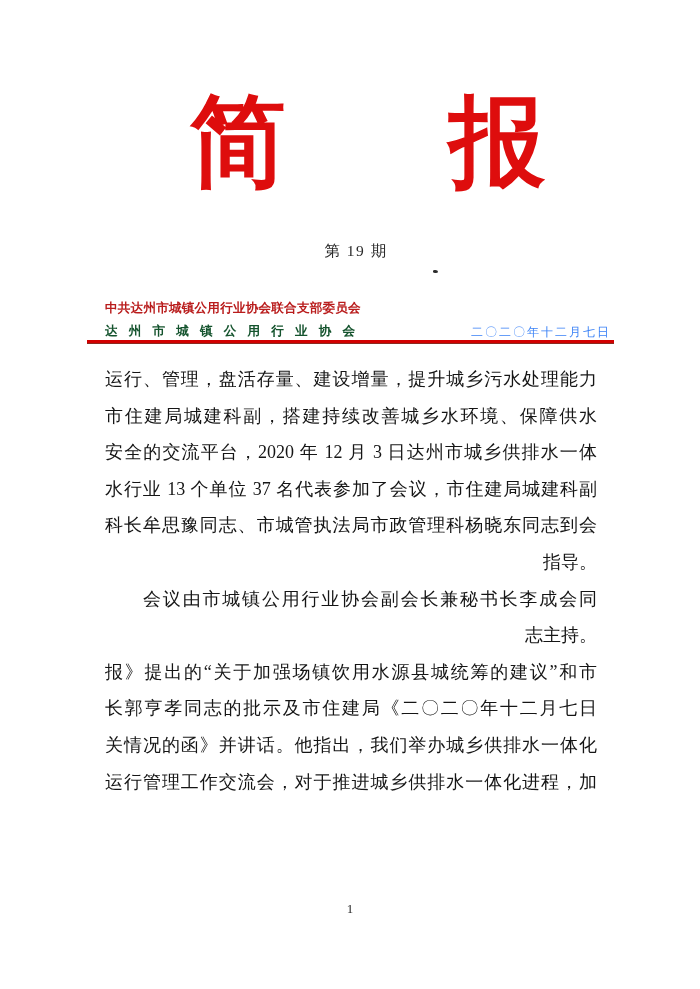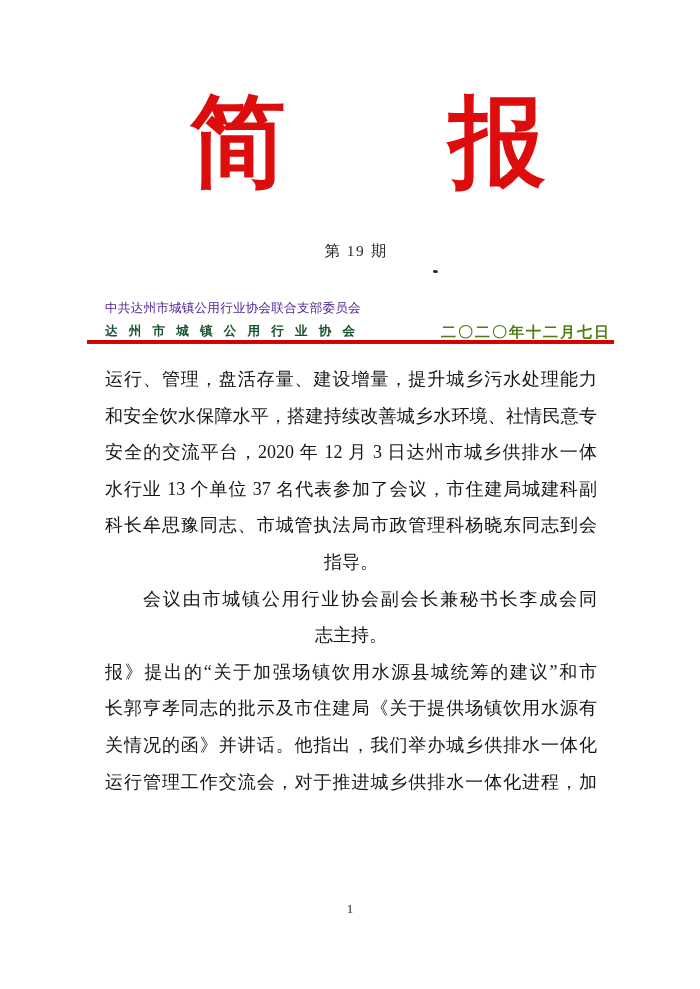--- a/index.html
+++ b/index.html
@@ -61,46 +61,45 @@
   }
 
   
   .org-block {
     position: absolute;
     top: 297px;
     left: 105px;
   }
   .org-line1 {
     font-size: 12.6px;
-    font-weight: normal;
+    font-weight: bold;
     line-height: 23px;
     letter-spacing: 0.2px;
-    color: #4c1d95;
+    color: #b91c1c;
     white-space: nowrap;
     text-align: right;
   }
   .org-line2 {
     width: 250px;
     font-size: 12.6px;
     font-weight: bold;
     line-height: 23px;
     color: #14532d;
     text-align: justify;
     text-align-last: justify;
   }
   .date-line {
     position: absolute;
     top: 321px;
     right: 89px;
-    font-size: 15px;
+    font-size: 12px;
     letter-spacing: 2px;
     line-height: 23px;
-    color: #4d7c0f;
+    color: #3b82f6;
     white-space: nowrap;
-    font-weight: bold;
   }
   .red-rule {
     position: absolute;
     top: 340px;
     left: 87px;
     width: 527px;
     height: 3px;
     background: #d20000;
     border-bottom: 1px solid #8a2a20;
   }
@@ -111,21 +110,21 @@
     top: 361px;
     left: 105px;
     width: 492px;
     font-size: 18px;
     line-height: 36.6px;
     color: #151515;
   }
   .body-text .line {
     height: 36.6px;
     overflow: hidden;
-    text-align: center;
+    text-align: right;
   }
   .body-text .line.just {
     text-align: justify;
     text-align-last: justify;
   }
   .body-text .line.indent {
     text-indent: 38px;
   }
 
   
@@ -157,28 +156,28 @@
     <div class="org-line1">中共达州市城镇公用行业协会联合支部委员会</div>
     <div class="org-line2">达州市城镇公用行业协会</div>
   </div>
 
   <div class="date-line">二〇二〇年十二月七日</div>
 
   <div class="red-rule" style="background: rgb(210, 0, 0);"></div>
 
   <div class="body-text">
       <div class="line just">运行、管理，盘活存量、建设增量，提升城乡污水处理能力</div>
-      <div class="line just">和安全饮水保障水平，搭建持续改善城乡水环境、社情民意专</div>
+      <div class="line just">市住建局城建科副，搭建持续改善城乡水环境、保障供水</div>
       <div class="line just">安全的交流平台，2020 年 12 月 3 日达州市城乡供排水一体</div>
       <div class="line just">水行业 13 个单位 37 名代表参加了会议，市住建局城建科副</div>
       <div class="line just">科长牟思豫同志、市城管执法局市政管理科杨晓东同志到会</div>
       <div class="line">指导。</div>
       <div class="line indent just">会议由市城镇公用行业协会副会长兼秘书长李成会同</div>
       <div class="line">志主持。</div>
       <div class="line just">报》提出的“关于加强场镇饮用水源县城统筹的建议”和市</div>
-      <div class="line just">长郭亨孝同志的批示及市住建局《关于提供场镇饮用水源有</div>
+      <div class="line just">长郭亨孝同志的批示及市住建局《二〇二〇年十二月七日</div>
       <div class="line just">关情况的函》并讲话。他指出，我们举办城乡供排水一体化</div>
       <div class="line just">运行管理工作交流会，对于推进城乡供排水一体化进程，加</div>
     </div>
 
   <div class="page-number">1</div>
 
 </div>
 
 </body></html>

